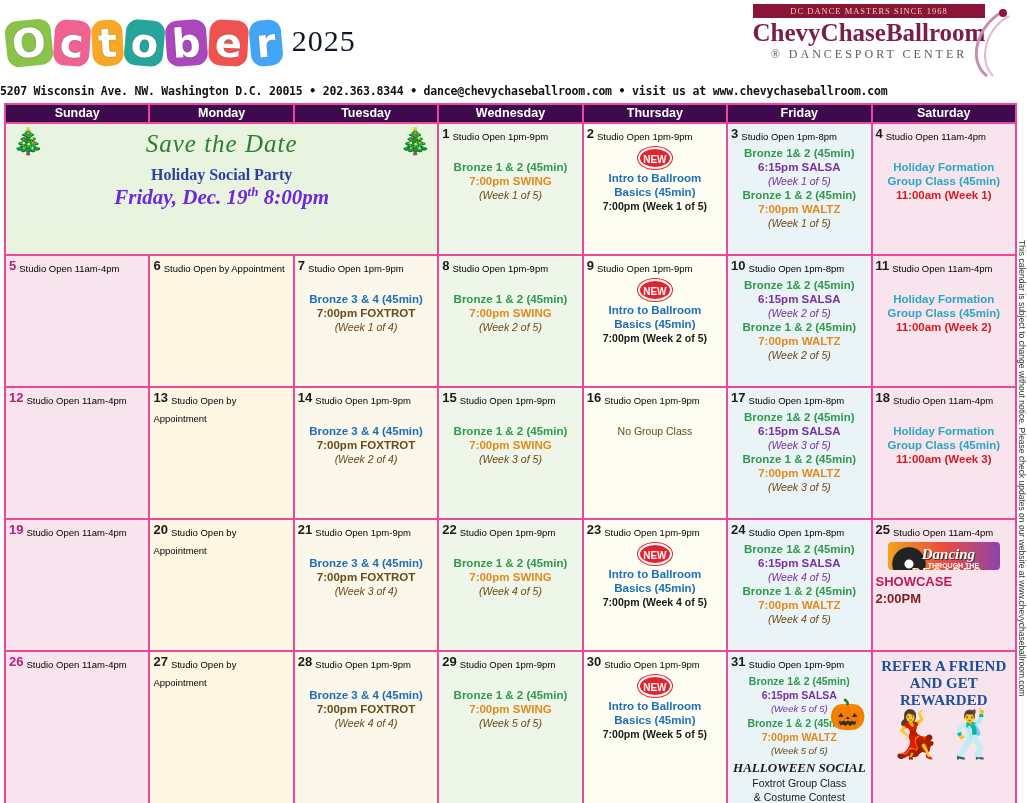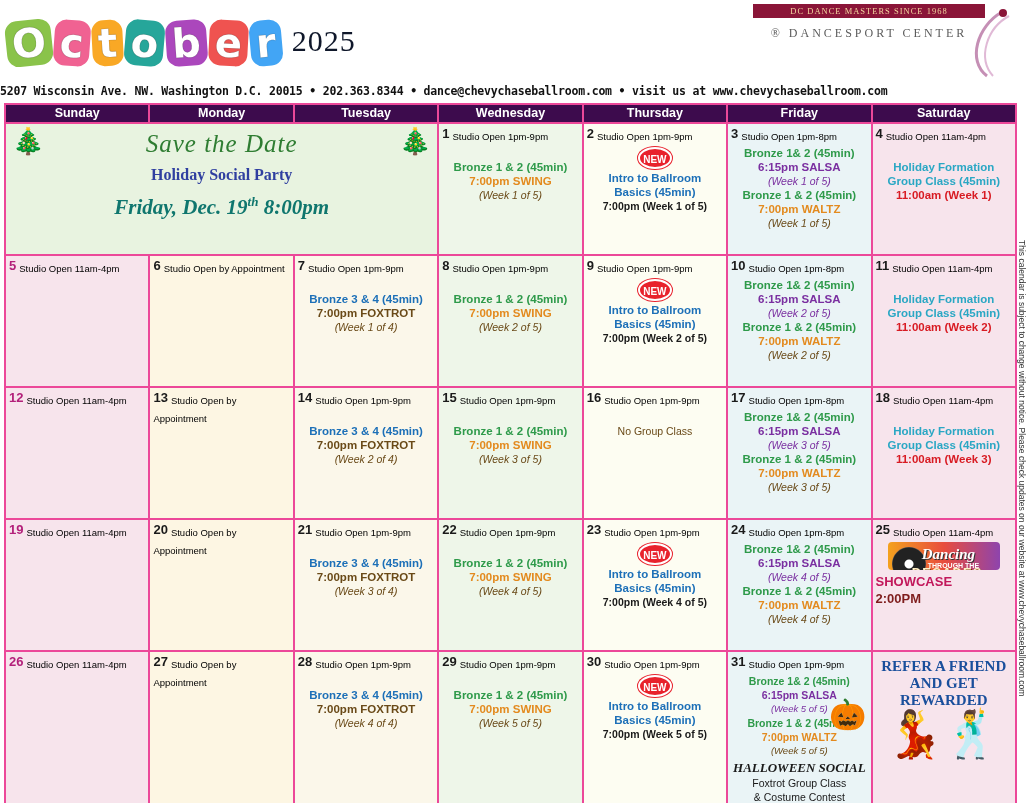--- a/index.html
+++ b/index.html
@@ -70,21 +70,21 @@
     font-weight: bold;
     letter-spacing: 0px;
     margin-top: 1px;
     line-height: 27px;
   }
   .logo-sub {
     font-family: "Liberation Serif", serif;
     font-size: 12px;
     color: #5b5b5b;
     letter-spacing: 3px;
-    margin-top: 8px;
+    margin-top: 1px;
   }
   .logo-swirl {
     position: absolute; right: 2px; top: 2px;
     width: 70px; height: 74px;
   }
 
   .contact-bar {
     position: absolute; left: 0; top: 84px; width: 1020px;
     font-family: "DejaVu Sans Mono", monospace;
     font-size: 11.5px;
@@ -173,24 +173,23 @@
   .sd-2 {
     font-family: "Liberation Serif", serif;
     font-size: 16px;
     color: #2f3fa0;
     font-weight: bold;
     margin-top: 8px;
   }
   .sd-3 {
     font-family: "Liberation Serif", serif;
     font-size: 21px;
-    color: #0f766e;
+    color: #6d28d9;
     font-weight: bold;
     font-style: italic;
-    margin-top: 10px;
   }
   .holly { position: absolute; font-size: 26px; line-height: 26px; }
   .holly.left { left: 6px; top: 4px; }
   .holly.right { right: 6px; top: 4px; }
 
   
   .new-badge {
     display: inline-block;
     width: 34px; height: 22px;
     background: #e8222c;
@@ -307,20 +306,21 @@
         <span class="ltr l3">o</span>
         <span class="ltr l4">b</span>
         <span class="ltr l5">e</span>
         <span class="ltr l6">r</span>
       </div>
       <div class="year">2025</div>
     </div>
 
     <div class="logo-box">
       <div class="logo-banner">DC DANCE MASTERS SINCE 1968</div>
+      <div class="logo-name">ChevyChaseBallroom</div>
       <div class="logo-sub">
         <span>®</span>
         <span>DANCESPORT CENTER</span>
       </div>
       <svg class="logo-swirl" viewBox="0 0 70 74">
         <path d="M40 70 C20 55, 30 20, 55 6" stroke="#c58fb5" stroke-width="3" fill="none"></path>
         <path d="M46 70 C30 52, 40 22, 62 10" stroke="#e0b9d6" stroke-width="2" fill="none"></path>
         <circle cx="56" cy="7" r="4" fill="#8a1538"></circle>
       </svg>
     </div>

